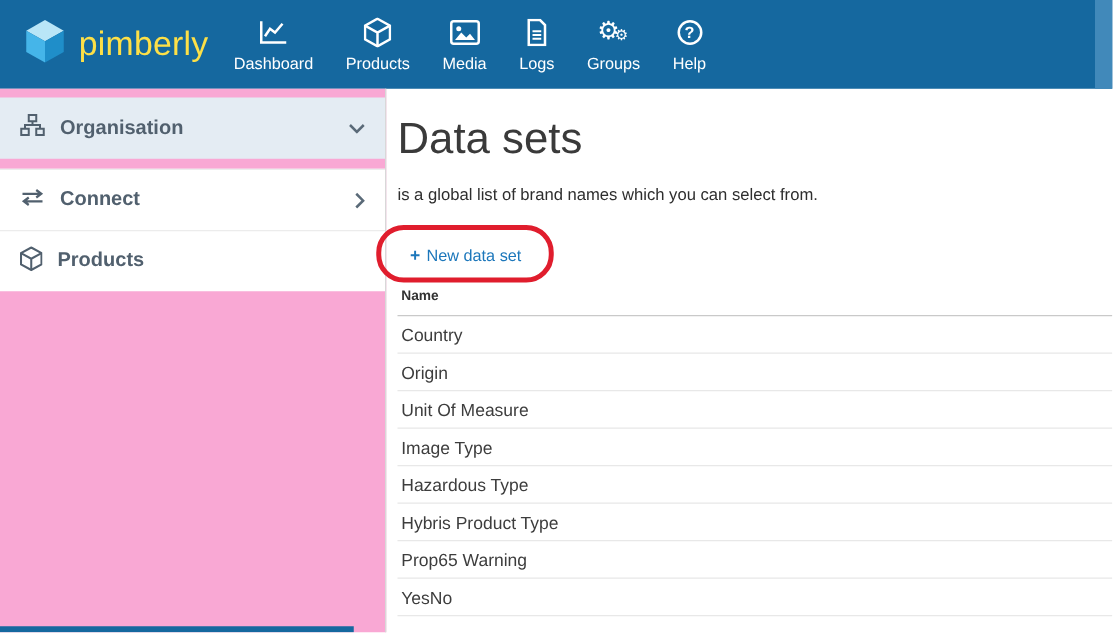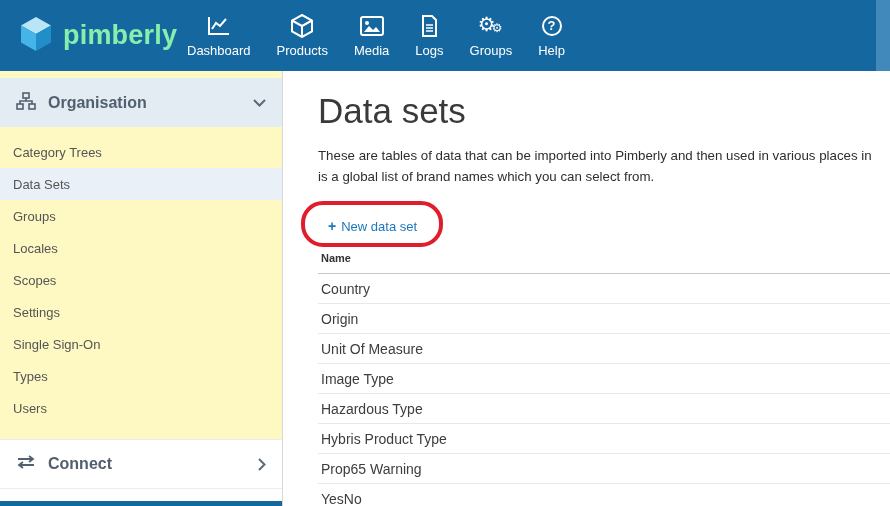--- a/index.html
+++ b/index.html
@@ -3,33 +3,33 @@
 <meta charset="utf-8">
 <style>
   * { margin:0; padding:0; box-sizing:border-box; }
   html,body { width:890px; height:506px; overflow:hidden; }
   body { font-family:"Liberation Sans", sans-serif; background:#fff; }
   .page { position:relative; width:890px; height:506px; overflow:hidden; }
 
   
   .topbar { position:absolute; left:0; top:0; width:890px; height:71px; background:#15689f; display:flex; align-items:center; }
   .brand { display:flex; align-items:center; padding-left:18px; width:168px; }
-  .brand-text { color:#86efac; font-size:27px; font-weight:700; letter-spacing:.2px; margin-left:9px; }
+  .brand-text { color:#fde047; font-size:27px; font-weight:400; letter-spacing:.2px; margin-left:9px; }
   .nav { display:flex; height:71px; margin-left:6px; }
   .nav-item { display:flex; flex-direction:column; align-items:center; justify-content:center; height:71px; padding:0 13px; cursor:pointer; }
   .nav-item .nav-label { color:#fff; font-size:13px; margin-top:5px; white-space:nowrap; }
   .nav-ic { height:24px; display:flex; align-items:center; justify-content:center; }
   .gear-wrap { position:relative; width:26px; height:24px; font-family:"DejaVu Sans", sans-serif; color:#fff; }
   .gear-big { position:absolute; left:0; top:-2px; font-size:20px; line-height:24px; }
   .gear-small { position:absolute; left:14px; top:7px; font-size:12px; line-height:14px; }
   .help-circle { width:20px; height:20px; border:2px solid #fff; border-radius:50%; color:#fff; font-size:13px; font-weight:700; display:flex; align-items:center; justify-content:center; }
   .topbar-strip { position:absolute; right:0; top:0; width:14px; height:71px; background:#4189ba; }
 
   
-  .sidebar { position:absolute; left:0; top:71px; width:283px; bottom:0; background:#fef9c3; border-right:1px solid #d8d8d8; overflow:hidden; }
+  .sidebar { position:absolute; left:0; top:71px; width:309px; bottom:0; background:#f9a8d4; border-right:1px solid #d8d8d8; overflow:hidden; }
   .section-header { height:49px; display:flex; align-items:center; padding:0 16px; cursor:pointer; }
   .section-header.first { margin-top:7px; background:#e4ecf3; }
   .section-header .sec-label { font-size:16px; font-weight:700; color:#51606e; margin-left:12px; }
   .section-header .chev { margin-left:auto; display:flex; align-items:center; }
   .side-list { padding:9px 0 7px 0; }
   .side-item { height:32px; display:flex; align-items:center; padding-left:13px; font-size:13px; color:#555; cursor:pointer; }
   .side-item.active { background:#e9f0f7; }
   .section-header.plain { background:#fff; border-top:1px solid #ececec; }
   .sidebar-bottom-bar { position:absolute; left:0; bottom:0; width:283px; height:5px; background:#15689f; }
 
@@ -133,31 +133,20 @@
         </svg>
       </span>
       <span class="sec-label">Organisation</span>
       <span class="chev">
         <svg width="13" height="8" viewBox="0 0 13 8" fill="none" stroke="#5a6a78" stroke-width="2">
           <polyline points="1,1 6.5,6.5 12,1"></polyline>
         </svg>
       </span>
     </div>
 
-    <div class="side-list">
-      <div class="side-item">Category Trees</div>
-      <div class="side-item active">Data Sets</div>
-      <div class="side-item">Groups</div>
-      <div class="side-item">Locales</div>
-      <div class="side-item">Scopes</div>
-      <div class="side-item">Settings</div>
-      <div class="side-item">Single Sign-On</div>
-      <div class="side-item">Types</div>
-      <div class="side-item">Users</div>
-    </div>
 
     <div class="section-header plain" style="margin-top:8px;">
       <span>
         <svg width="20" height="16" viewBox="0 0 20 16" fill="none" stroke="#51606e" stroke-width="1.8">
           <path d="M2,5 H16 M13,2 L17,5 L13,8"></path>
           <path d="M18,11 H4 M7,8 L3,11 L7,14"></path>
         </svg>
       </span>
       <span class="sec-label">Connect</span>
       <span class="chev">
@@ -178,21 +167,20 @@
 
     </div>
 
     <div class="sidebar-bottom-bar"></div>
   </div>
 
   <div class="main">
     <div class="page-title">Data sets</div>
 
     <div class="desc">
-      <div>These are tables of data that can be imported into Pimberly and then used in various places in</div>
       <div>is a global list of brand names which you can select from.</div>
     </div>
 
     <div class="newlink-wrap">
       <div class="annotation-ring"></div>
       <span class="newlink">
         <span class="plus">+</span>
         <span>New data set</span>
       </span>
     </div>

